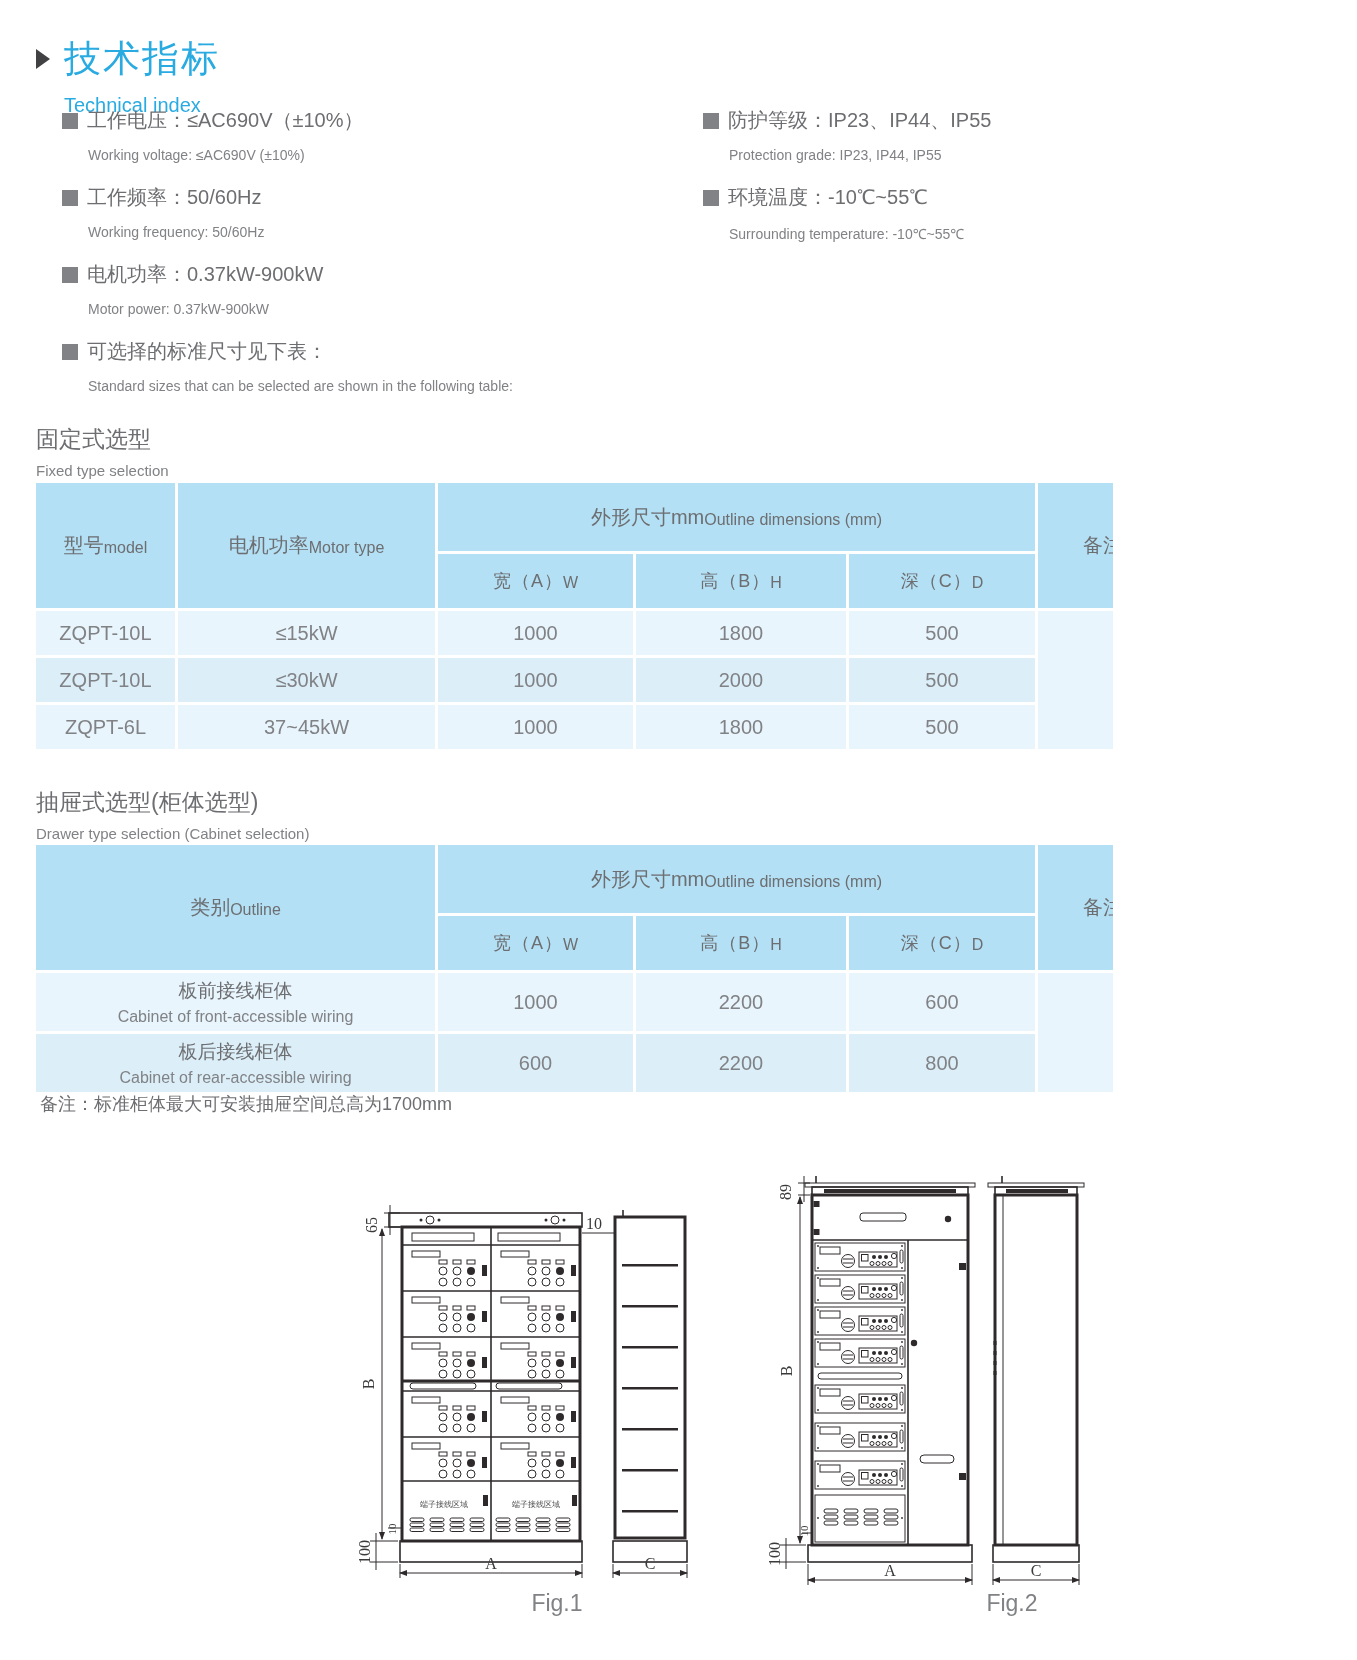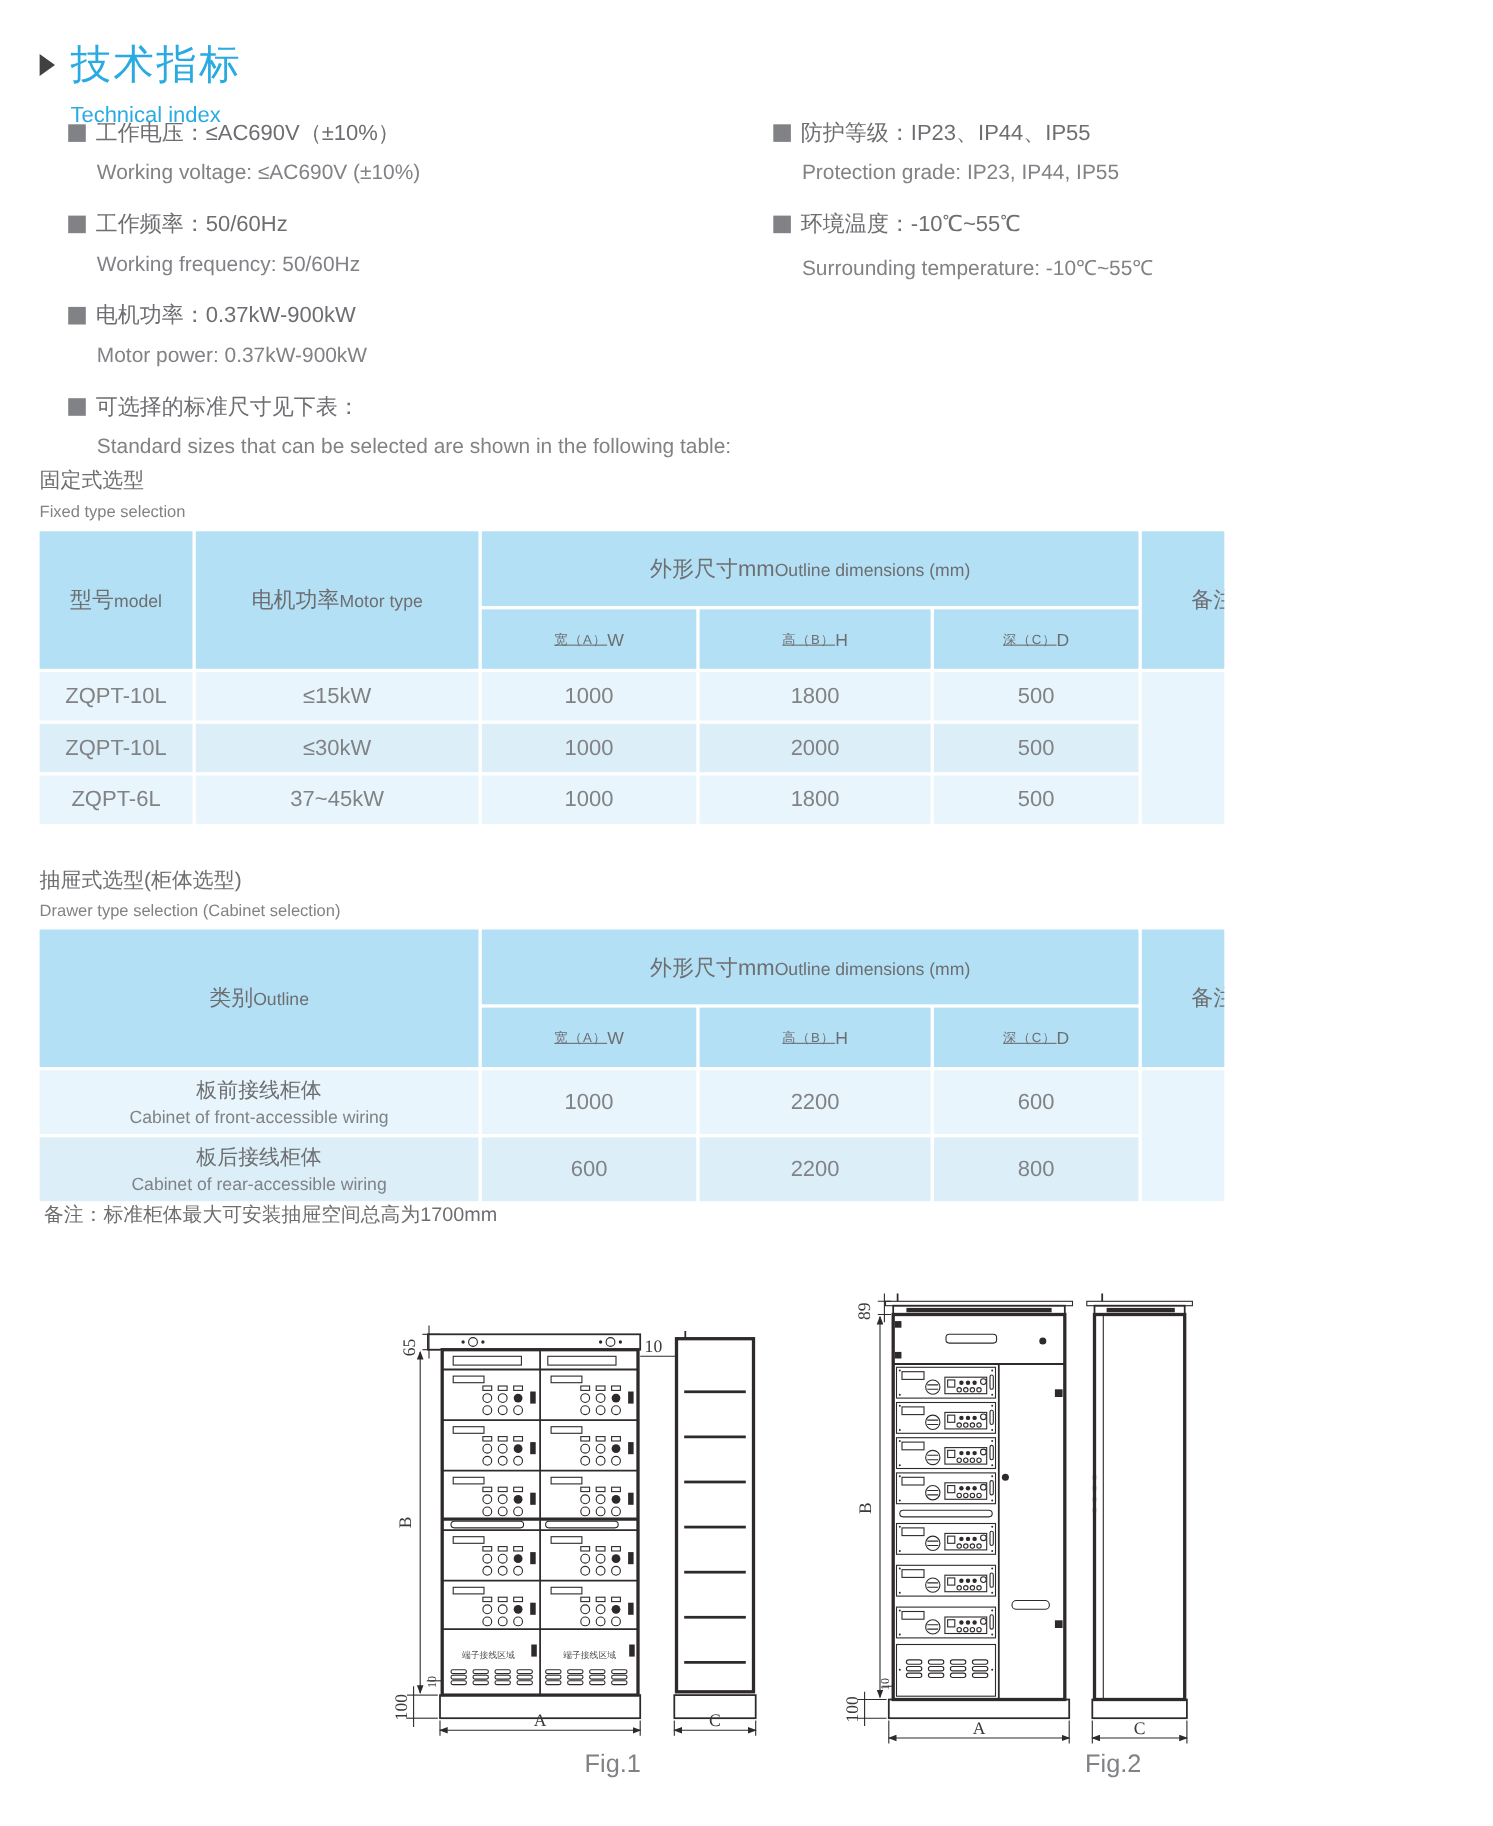--- a/index.html
+++ b/index.html
@@ -19,38 +19,38 @@
   .title-en{font-size:20px;color:var(--accent);margin:10px 0 0 28px;}
 
   
   .spec-col{position:absolute;top:107px;}
   .spec-col.l{left:62px;width:620px;}
   .spec-col.r{left:703px;width:600px;}
   .spec{margin-bottom:21px;}
   .spec.gap{margin-top:19px;}
   .spec-cn{display:flex;align-items:center;font-size:20px;color:var(--text);}
   .sq{width:16px;height:16px;background:#808285;margin-right:9px;flex:0 0 auto;}
-  .spec-en{font-size:19px;color:var(--text-light);margin:13px 0 0 26px;}
+  .spec-en{font-size:14px;color:var(--text-light);margin:13px 0 0 26px;}
 
   
   .sect{position:absolute;left:36px;}
-  .sect .cn{font-size:19px;color:var(--text);}
+  .sect .cn{font-size:23px;color:var(--text);}
   .sect .en{font-size:15px;color:var(--text-light);margin-top:7px;}
 
   
   .tbl{position:absolute;left:36px;display:grid;gap:3px;background:#fff;}
   #t1{top:483px;grid-template-columns:139px 257px 195px 210px 186px 194px;
       grid-template-rows:68px 54px 44px 44px 44px;}
   #t2{top:845px;grid-template-columns:399px 195px 210px 186px 194px;
       grid-template-rows:68px 54px 58px 58px;}
   .hc{background:var(--table-header);display:flex;flex-direction:row;justify-content:center;
       align-items:center;color:var(--text);}
   .hc .cc{font-size:20px;}
   .hc .ce{font-size:16px;margin-top:5px;}
-  .hc.sub .cc{font-size:12px;letter-spacing:1px;text-decoration:underline;}
+  .hc.sub .cc{font-size:18px;letter-spacing:1px;}
   .hc.sub .ce{margin-top:3px;}
   .dc{background:var(--table-row);display:flex;flex-direction:column;justify-content:center;
       align-items:center;font-size:20px;color:var(--text-light);}
   .dc.alt{background:var(--table-row-alt);}
   .dc .cc{font-size:19px;color:var(--text);}
   .dc .ce{font-size:16px;color:var(--text-light);margin-top:4px;}
 
   
   .note{position:absolute;left:40px;top:1092px;}
   .note .cn{font-size:18px;color:var(--text);}

